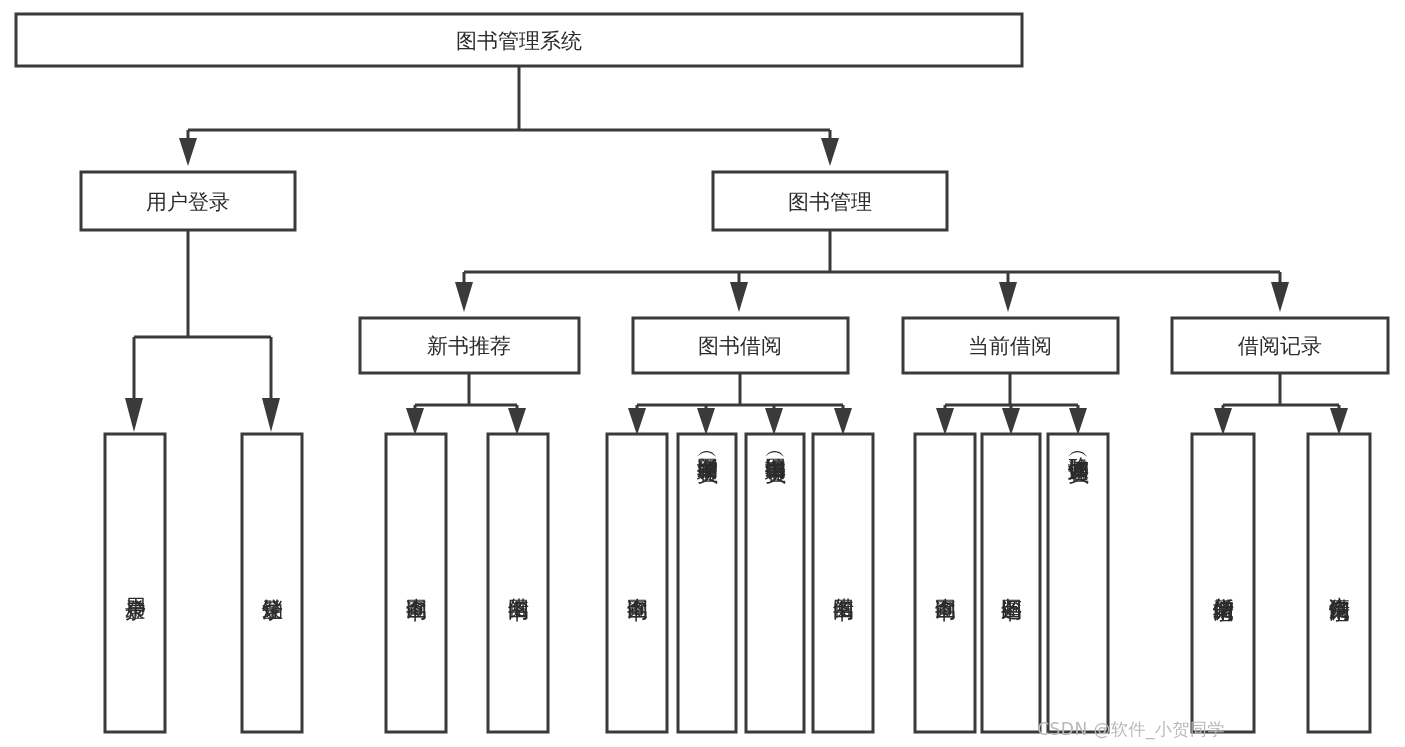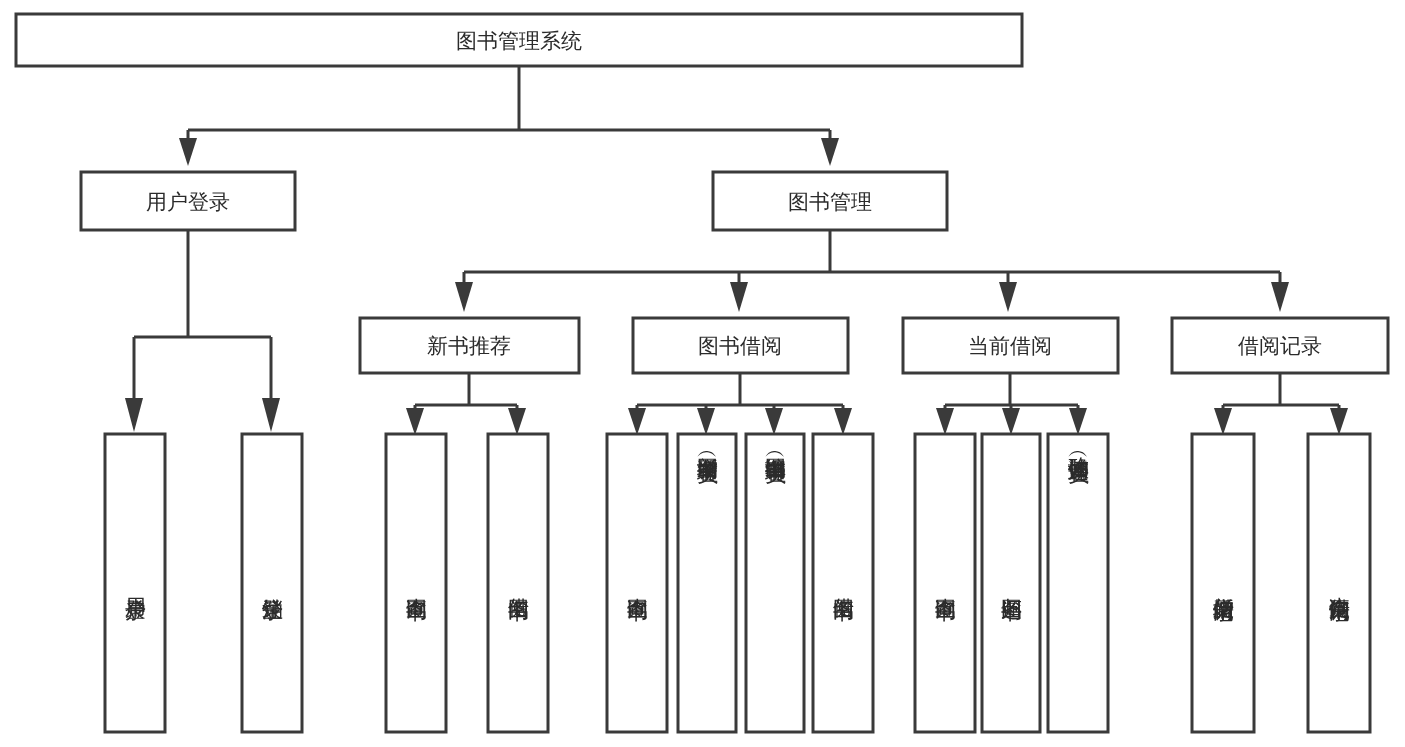--- a/index.html
+++ b/index.html
@@ -239,14 +239,15 @@
     <span class="vert-label">确认归还（管理员）</span>
   </div>
 
   <div class="vert-label-wrap" style="left:1192px; top:434px; width:62px; height:298px;">
     <span class="vert-label">新增借阅记录</span>
   </div>
   <div class="vert-label-wrap" style="left:1308px; top:434px; width:62px; height:298px;">
     <span class="vert-label">查询借阅记录</span>
   </div>
 
+  <div class="watermark">CSDN @软件_小贺同学</div>
 
 </div>
 
 </body></html>

